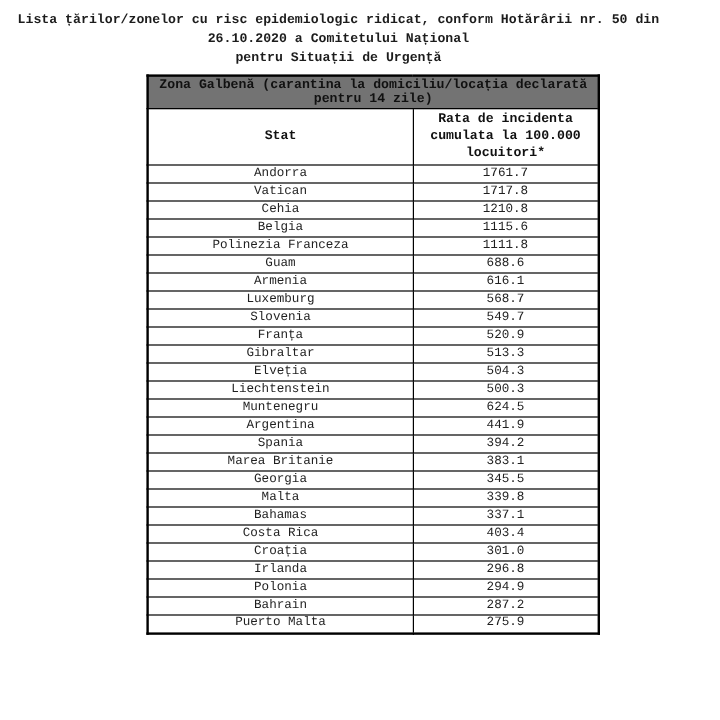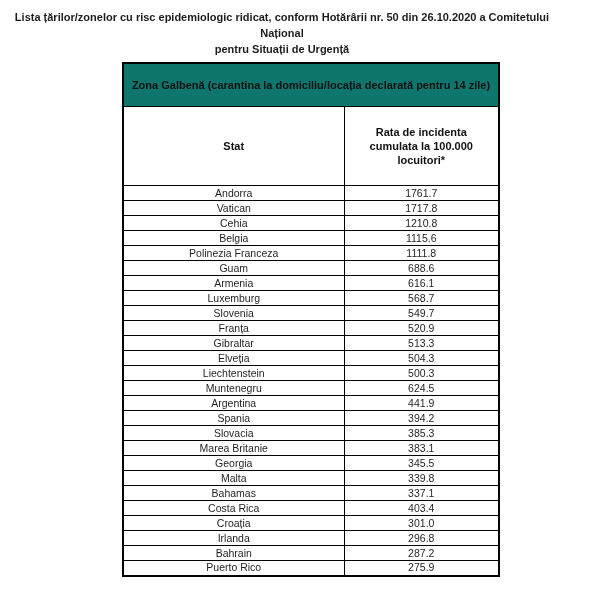--- a/index.html
+++ b/index.html
@@ -3,21 +3,21 @@
 <meta charset="utf-8">
 <style>
   * { margin: 0; padding: 0; box-sizing: border-box; }
   html, body {
     width: 600px; height: 600px;
     background: #ffffff;
     font-family: "Liberation Sans", sans-serif;
     color: #1f1f1f;
     overflow: hidden;
   }
-  .page { position: relative; width: 564px; height: 600px; }
+  .page { position: relative; width: 564px; height: 600px; font-family: Liberation Mono, monospace; }
 
   .doc-title {
     position: absolute;
     top: 9px; left: 0; right: 0;
     text-align: center;
     font-size: 11px;
     font-weight: bold;
     line-height: 16px;
     color: #1c1c1c;
   }
@@ -28,35 +28,35 @@
     width: 376px;
     border-collapse: collapse;
     table-layout: fixed;
   }
   table.risk-table, table.risk-table td, table.risk-table th {
     border: 1px solid #000;
   }
   table.risk-table { border: 2px solid #000; }
 
   .zone-header td {
-    background: #0f766e;
+    background: #737373;
     font-weight: bold;
     font-size: 11px;
     text-align: center;
     height: 18px;
-    padding: 15px 2px;
+    padding: 1px 2px;
     color: #111;
   }
   .col-header th {
     font-weight: bold;
     font-size: 11px;
     text-align: center;
     vertical-align: middle;
     height: 38px;
-    padding: 18px 14px;
+    padding: 2px 14px;
     line-height: 14px;
     color: #111;
   }
   .col-stat  { width: 221px; }
   .col-rate  { width: 155px; }
 
   tbody.rows td {
     font-size: 10.5px;
     text-align: center;
     vertical-align: middle;
@@ -169,24 +169,20 @@
         <tr>
           <td>Argentina</td>
           <td>441.9</td>
         </tr>
 
         <tr>
           <td>Spania</td>
           <td>394.2</td>
         </tr>
 
-        <tr>
-          <td>Slovacia</td>
-          <td>385.3</td>
-        </tr>
 
         <tr>
           <td>Marea Britanie</td>
           <td>383.1</td>
         </tr>
 
         <tr>
           <td>Georgia</td>
           <td>345.5</td>
         </tr>
@@ -209,28 +205,32 @@
         <tr>
           <td>Croația</td>
           <td>301.0</td>
         </tr>
 
         <tr>
           <td>Irlanda</td>
           <td>296.8</td>
         </tr>
 
+        <tr>
+          <td>Polonia</td>
+          <td>294.9</td>
+        </tr>
 
         <tr>
           <td>Bahrain</td>
           <td>287.2</td>
         </tr>
 
 
 
         <tr>
-          <td>Puerto Rico</td>
+          <td>Puerto Malta</td>
           <td>275.9</td>
         </tr>
       </tbody>
   </table>
 
 </div>
 
 </body></html>

